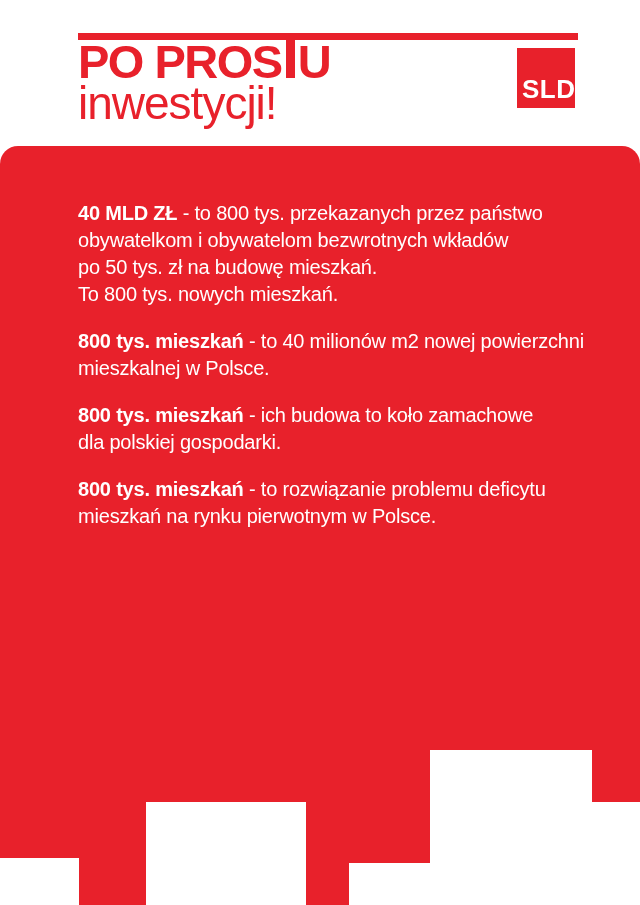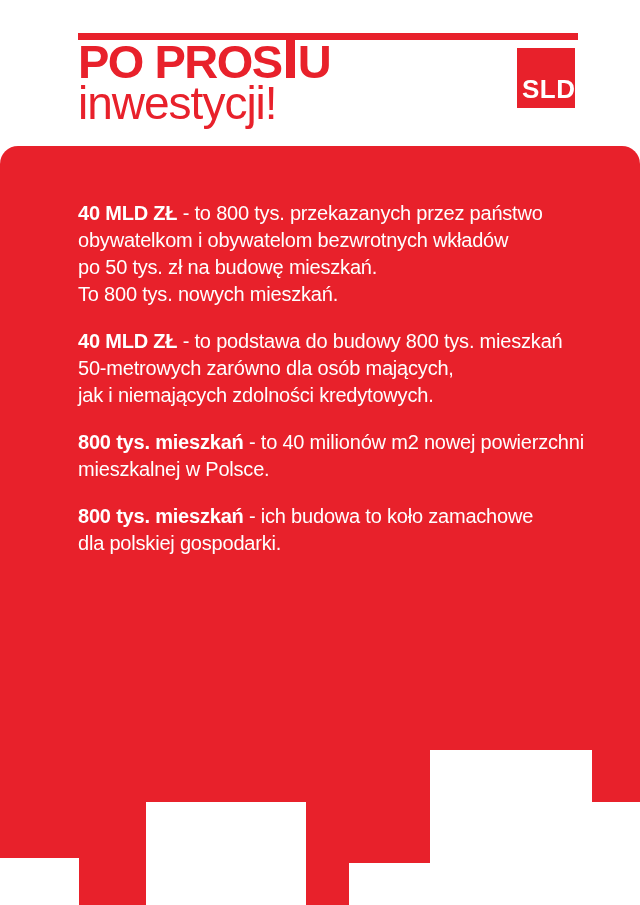--- a/index.html
+++ b/index.html
@@ -89,27 +89,26 @@
       <span class="logo-text">SLD</span>
     </div>
   </div>
 
   <div class="body-red">
     <div class="content">
       <p><b>40 MLD ZŁ</b><span> - to 800 tys. przekazanych przez państwo
 obywatelkom i obywatelom bezwrotnych wkładów
 po 50 tys. zł na budowę mieszkań.
 To 800 tys. nowych mieszkań.</span></p>
-      <p><b>40 MLD ZŁ</b><span> - to podstawa do budowy 800 tys. mieszkań
-50-metrowych zarówno dla osób mających,
-jak i niemających zdolności kredytowych.</span></p>
       <p><b>800 tys. mieszkań</b><span> - to 40 milionów m2 nowej powierzchni
 mieszkalnej w Polsce.</span></p>
       <p><b>800 tys. mieszkań</b><span> - ich budowa to koło zamachowe
 dla polskiej gospodarki.</span></p>
+      <p><b>800 tys. mieszkań</b><span> - to rozwiązanie problemu deficytu
+mieszkań na rynku pierwotnym w Polsce.</span></p>
     </div>
 
     <div class="cut cut-a"></div>
     <div class="cut cut-b"></div>
     <div class="cut cut-c"></div>
     <div class="cut cut-d"></div>
     <div class="cut cut-e"></div>
   </div>
 
 </div>

